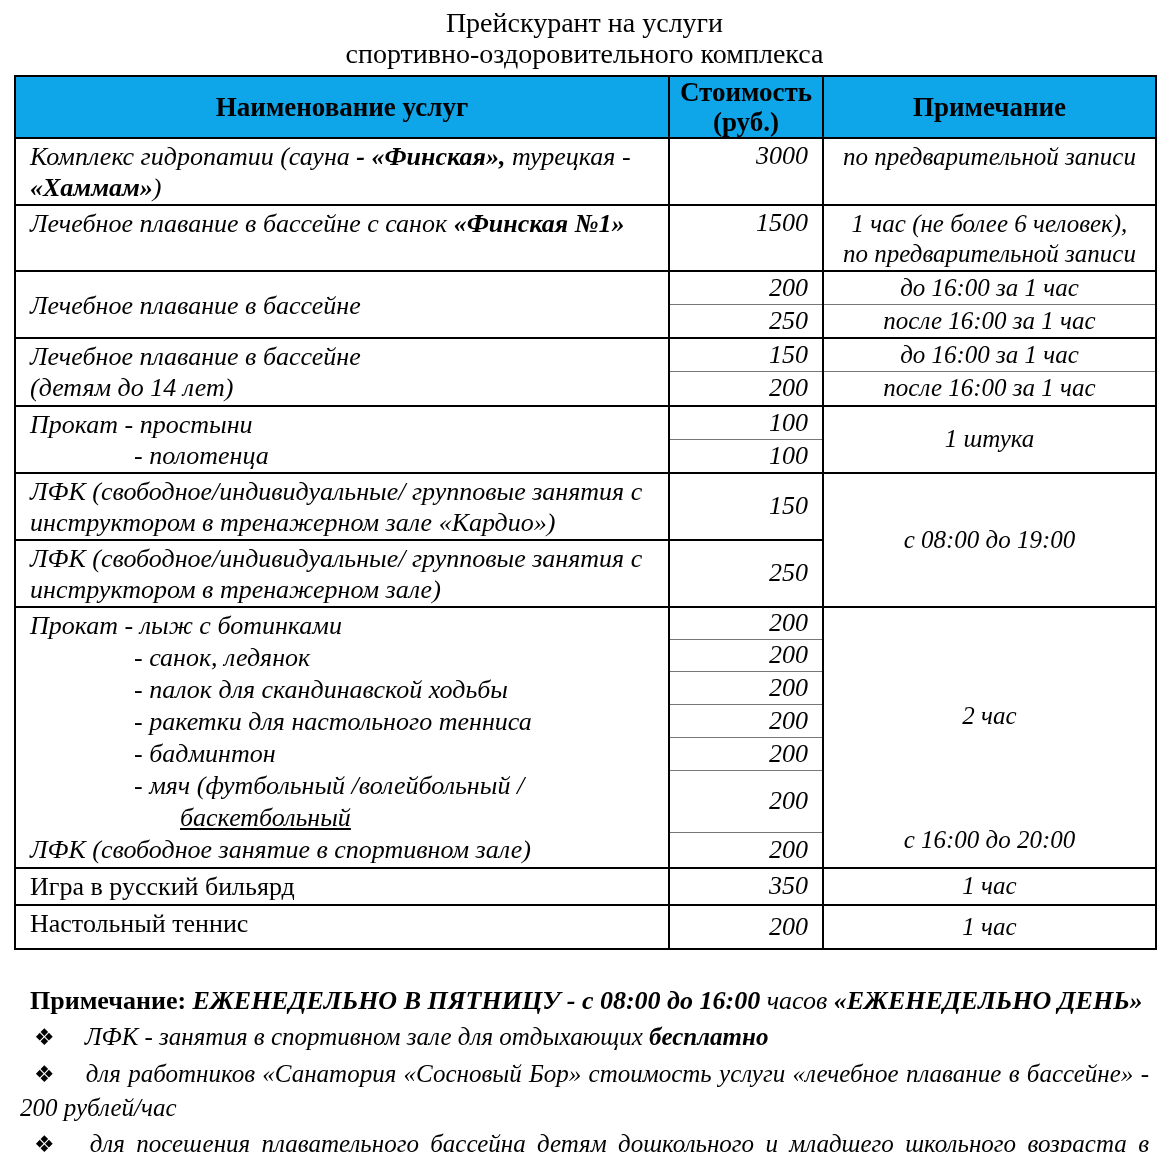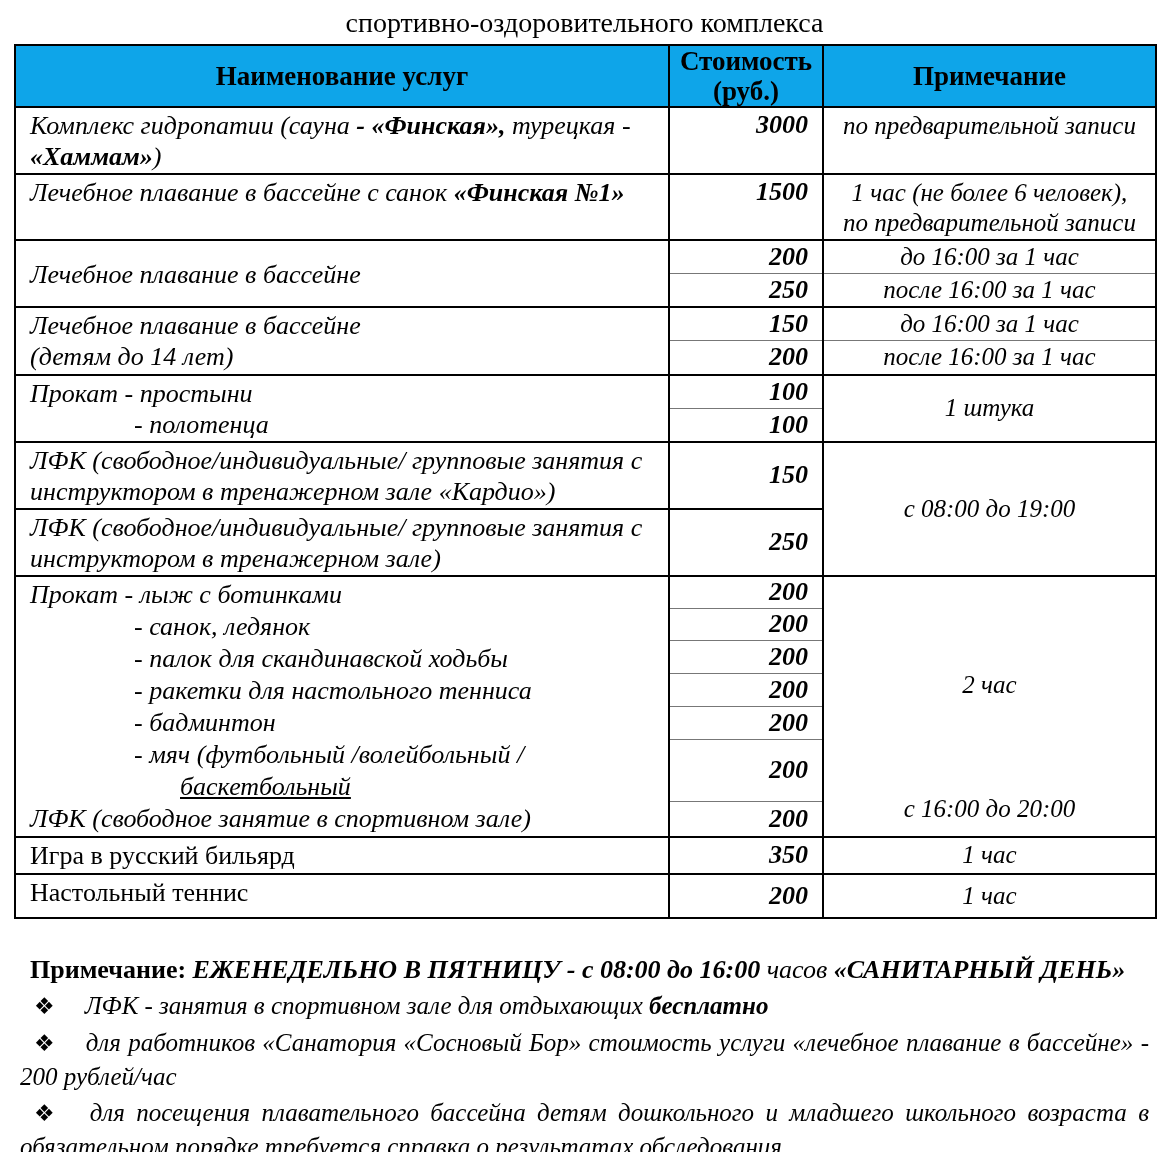--- a/index.html
+++ b/index.html
@@ -4,21 +4,21 @@
 <style>
   html,body{margin:0;padding:0;background:#ffffff;}
   body{width:1169px;height:1152px;font-family:"Liberation Serif",serif;color:#000;overflow:hidden;}
   .title{ text-align:center; font-size:28px; line-height:31px; margin-top:7px; font-weight:normal; }
 
   table.price{ border-collapse:collapse; table-layout:fixed; width:1141px; margin:6px 14px 0 14px; }
   td{ border:2px solid #000; padding:0; overflow:hidden; }
   td.hdr{ background:#0ea5e9; font-weight:bold; font-size:27px; text-align:center; vertical-align:middle; line-height:30px; }
   td.name{ font-style:italic; font-size:26px; line-height:31px; text-align:left; vertical-align:top; padding:2px 8px 1px 14px;margin-top:44px; }
   td.name.upright{ font-style:normal; }
-  td.price-c{ font-style:italic; font-weight:bold; font-size:26px; text-align:right; vertical-align:middle; padding-right:14px; }
+  td.price-c{ font-style:italic; font-weight:normal; font-size:26px; text-align:right; vertical-align:middle; padding-right:14px; }
   td.price-c.vtop{ vertical-align:top; padding-top:2px; }
   td.note{ font-style:italic; font-size:25px; line-height:30px; text-align:center; vertical-align:middle; padding:1px 4px; }
   td.note.vtop{ vertical-align:top; padding-top:3px; }
   .b{ font-weight:bold; }
   .thin-b{ border-bottom:1px solid #777; }
   .thin-t{ border-top:1px solid #777; }
   .ind{ padding-left:104px; }
   .ind2{ padding-left:150px;text-decoration:underline; }
   td.rental-name div{ line-height:32px; white-space:nowrap; }
   .rental-note-wrap{ display:flex; flex-direction:column; height:250px; }
@@ -31,20 +31,21 @@
   .n-line1 .em{ font-weight:bold; font-style:italic; }
   .n-line1 .em.u{ }
   .n-line1 .pl{ font-style:italic; }
   p.bullet{ font-size:25px; line-height:33px; font-style:italic; text-align:justify; margin:3px 0 0 0; text-indent:14px; }
   p.bullet .diamond{ font-style:normal; font-size:23px; margin-right:30px; }
 </style>
 </head>
 <body>
 
 <div class="title">
+  <div>Прейскурант на услуги</div>
   <div>спортивно-оздоровительного комплекса</div>
 </div>
 
 <table class="price">
   <colgroup>
       <col style="width:654px">
       <col style="width:154px">
       <col style="width:333px">
     </colgroup>
 
@@ -165,21 +166,21 @@
   <tr style="height:44px">
     <td class="name upright">Настольный теннис</td>
     <td class="price-c">200</td>
     <td class="note">1 час</td>
   </tr>
 </tbody>
   </table>
 
 <div class="notes">
   <div class="n-line1">
-    <span class="lbl">Примечание: </span><span class="em u">ЕЖЕНЕДЕЛЬНО В ПЯТНИЦУ</span><span class="em"> - с 08:00 до 16:00 </span><span class="pl">часов </span><span class="em">«САНИТАРНЫЙ ДЕНЬ»</span>
+    <span class="lbl">Примечание: </span><span class="em u">ЕЖЕНЕДЕЛЬНО В ПЯТНИЦУ</span><span class="em"> - с 08:00 до 16:00 </span><span class="pl">часов </span><span class="em">«ЕЖЕНЕДЕЛЬНО ДЕНЬ»</span>
   </div>
 
   <p class="bullet"><span class="diamond">❖</span><span>ЛФК - занятия в спортивном зале для отдыхающих </span><span class="b">бесплатно</span></p>
 
   <p class="bullet"><span class="diamond">❖</span><span>для работников «Санатория «Сосновый Бор» стоимость услуги «лечебное плавание в бассейне» -  200 рублей/час</span></p>
 
   <p class="bullet"><span class="diamond">❖</span><span>для посещения плавательного бассейна детям дошкольного и младшего школьного возраста в обязательном порядке требуется справка о результатах обследования </span></p>
 </div>
 
 </body></html>

